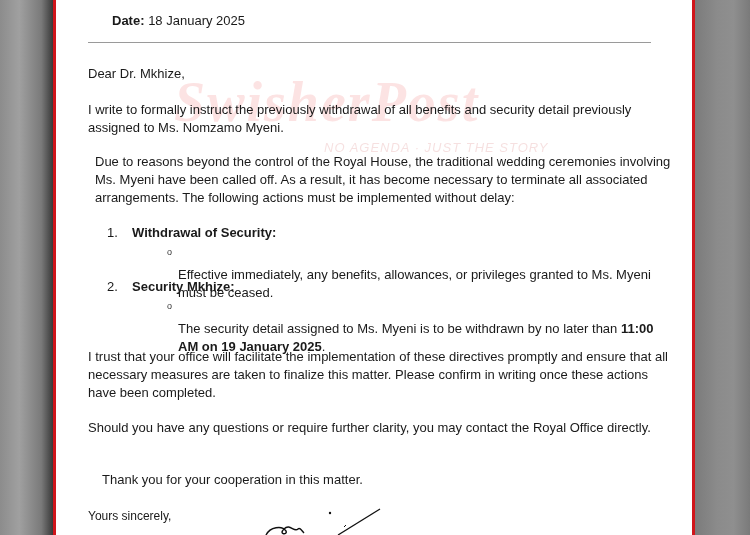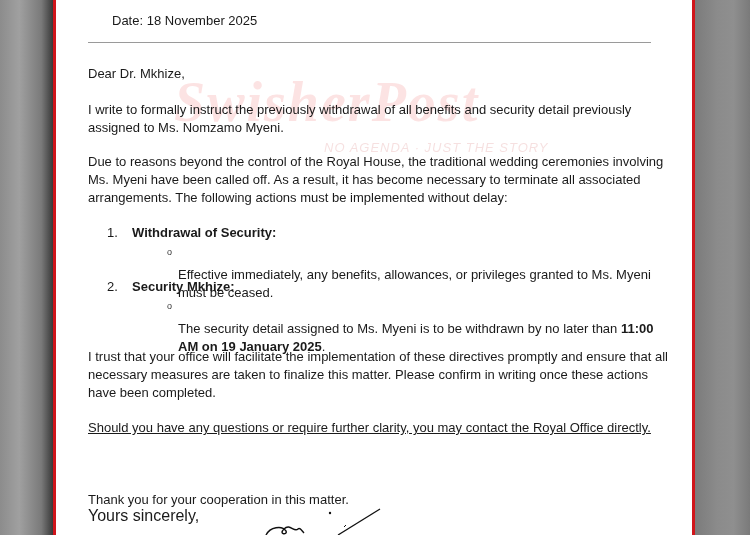--- a/index.html
+++ b/index.html
@@ -41,57 +41,57 @@
     font-size: 13px; letter-spacing: 1px;
     color: rgba(200, 60, 60, 0.16);
     white-space: nowrap;
   }
   .content {
     position: absolute; left: 32px; top: 0; width: 580px;
     font-family: "Liberation Sans", sans-serif; font-size: 13px; color: #1a1a1a;
     line-height: 18px;
   }
   .date-line { position: absolute; top: 12px; left: 0; white-space: nowrap; }
-  .date-line b { font-weight: normal; padding-left: 24px; }
+  .date-line b { font-weight: bold; padding-left: 24px; }
   .rule {
     position: absolute; top: 42px; left: 0; width: 563px; height: 0;
     border-top: 1.5px solid #9a9a9a;
   }
   .p { position: absolute; left: 0; width: 580px; }
   .salutation { top: 65px; }
   .para1 { top: 101px; width: 560px; }
-  .para2 { top: 153px; width: 580px; }
+  .para2 { top: 153px; width: 580px; margin-left: 7px; }
   .list { position: absolute; left: 0; top: 224px; width: 580px; }
   .li-num { position: absolute; left: 19px; }
   .li-title { position: absolute; left: 44px; font-weight: bold; }
   .sub-bullet { position: absolute; left: 79px; font-size: 9px; color: #333; }
   .sub-text { position: absolute; left: 90px; width: 480px; margin-top: 24px; }
   .para3 { top: 348px; }
-  .para4 { top: 419px; text-decoration: underline; }
-  .para5 { top: 491px; }
-  .closing { top: 507px; font-size: 16px; }
+  .para4 { top: 419px; }
+  .para5 { top: 471px; margin-left: 14px; }
+  .closing { top: 507px; font-size: 12px; }
   .signature { position: absolute; left: 150px; top: 505px; width: 160px; height: 30px; }
 </style>
 </head>
 <body>
 
 <div class="bg-left"></div>
 <div class="bg-right"></div>
 
 <div class="page">
 
   <div class="watermark">
     <div class="wm-main">SwisherPost</div>
     <div class="wm-tag">NO AGENDA · JUST THE STORY</div>
   </div>
 
   <div class="content">
     <div class="date-line">
       <b>Date:</b>
-      <span>18 November 2025</span>
+      <span>18 January 2025</span>
     </div>
     <div class="rule"></div>
 
     <div class="p salutation">Dear Dr. Mkhize,</div>
     <div class="p para1">I write to formally instruct the previously withdrawal of all benefits and security detail previously assigned to Ms. Nomzamo Myeni.</div>
     <div class="p para2">Due to reasons beyond the control of the Royal House, the traditional wedding ceremonies involving Ms. Myeni have been called off. As a result, it has become necessary to terminate all associated arrangements. The following actions must be implemented without delay:</div>
 
     <div class="list">
       <div>
         <span class="li-num" style="top:0">1.</span>

